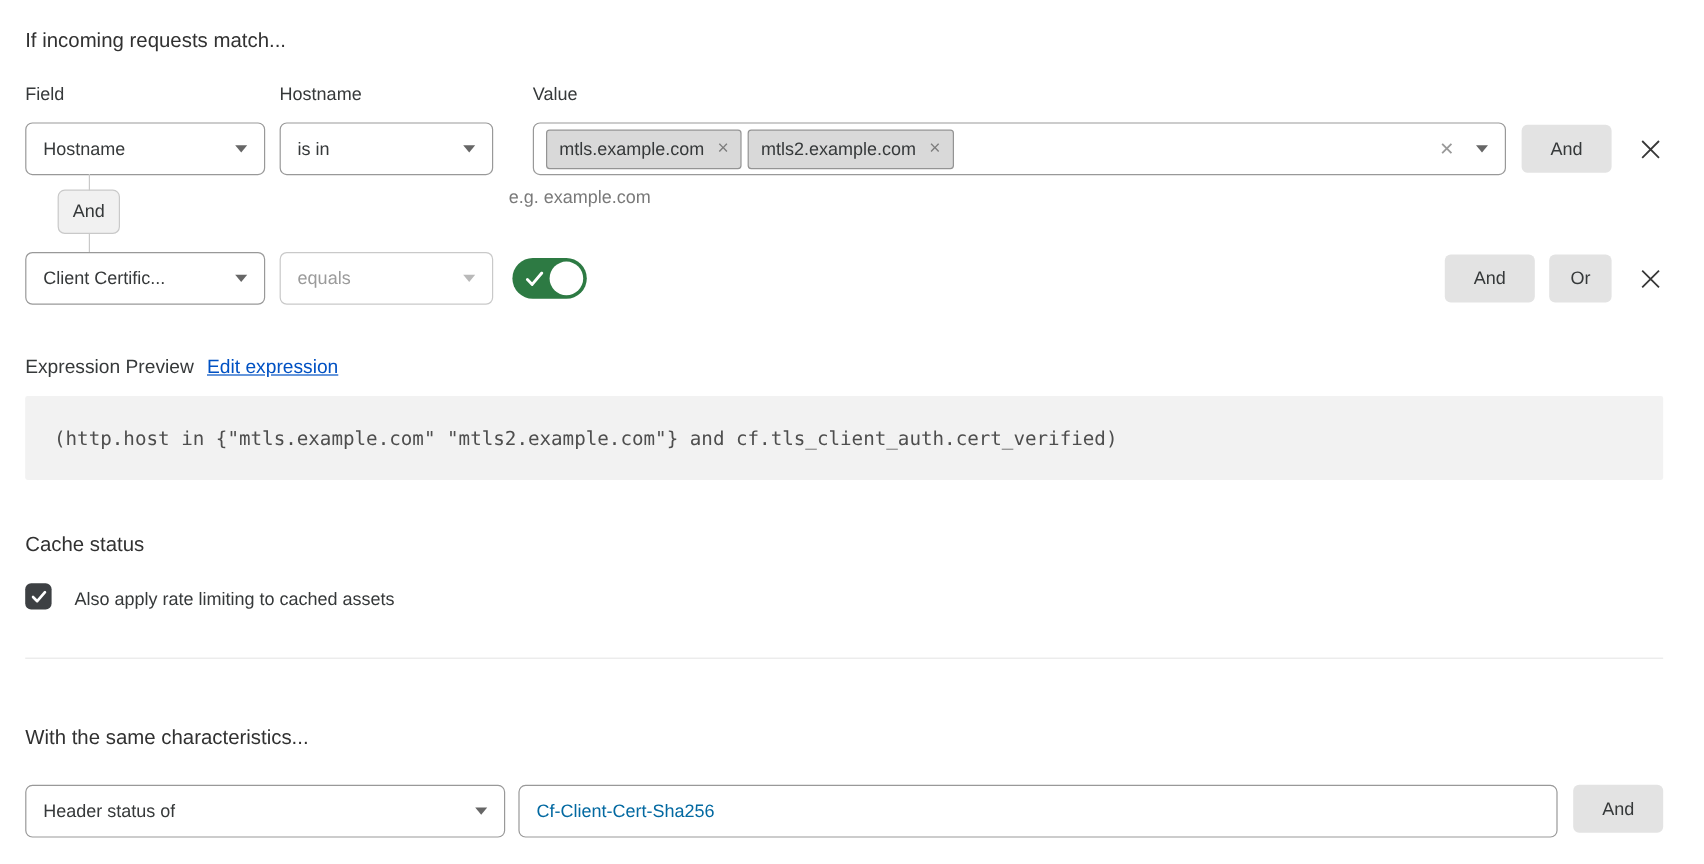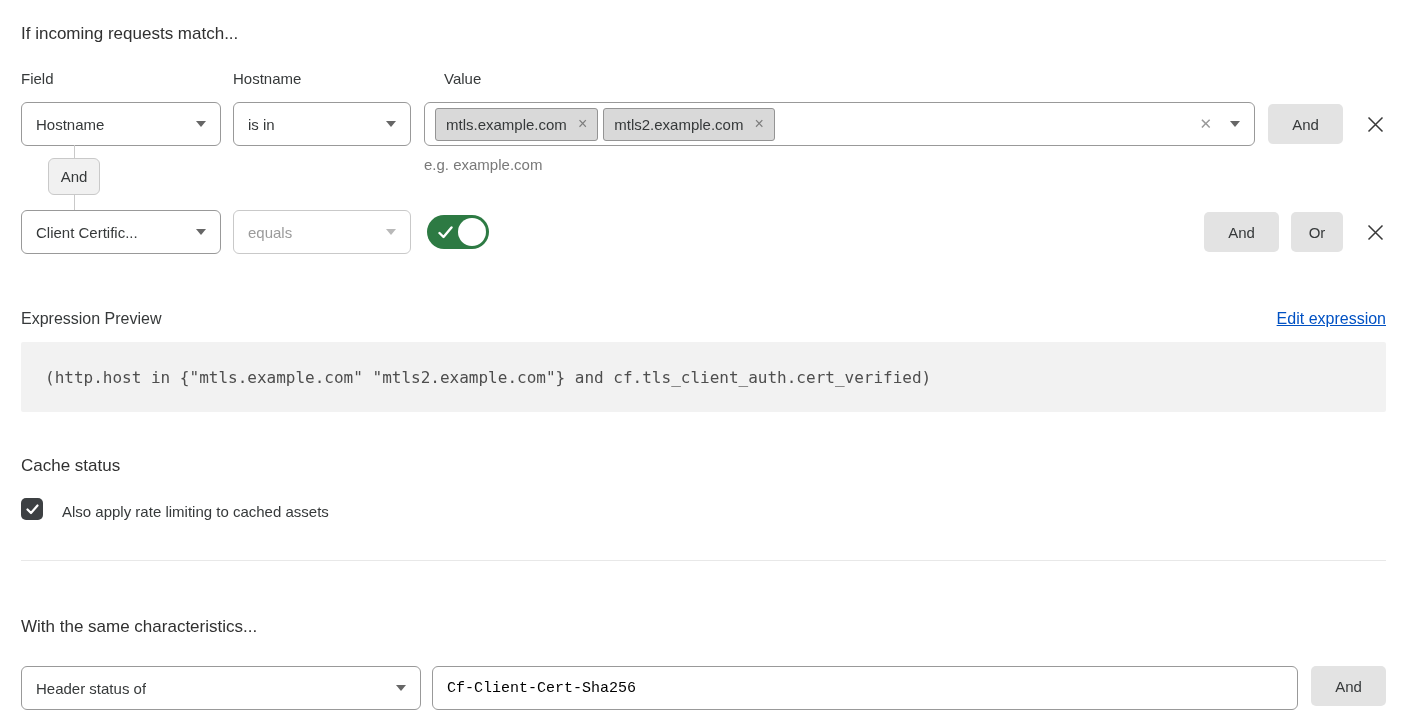--- a/index.html
+++ b/index.html
@@ -36,21 +36,21 @@
   .caret {
     width:0; height:0; flex:0 0 auto; margin-left:10px;
     border-left:5px solid transparent; border-right:5px solid transparent;
     border-top:6px solid #666;
   }
   .select-box.disabled .caret { border-top-color:#b9b9b9; }
 
   .value-col { flex:1; margin-left:13px; min-width:0; }
   .value-multiselect {
     height:44px; border:1px solid #999; border-radius:6px; background:#fff;
-    display:flex; align-items:center; padding:0 14px 0 5px; cursor:text;
+    display:flex; align-items:center; padding:0 14px 0 5px; cursor:text;margin-left:20px;
   }
   .tag {
     display:flex; align-items:center; height:33px; margin-left:5px;
     background:#d9d9d9; border:1px solid #949494; border-radius:3px;
     padding:0 10px; font-size:15px; color:#36393a; white-space:nowrap;
   }
   .tag .tag-x { margin-left:11px; color:#7d7d7d; font-size:16px; line-height:1; cursor:pointer; }
   .value-right { margin-left:auto; display:flex; align-items:center; }
   .clear-x { color:#999; font-size:15px; cursor:pointer; padding:2px; }
   .value-right .caret { margin-left:16px; }
@@ -83,21 +83,21 @@
     width:62px; height:34px; border-radius:17px; background:#2d7a43;
     margin-left:16px; margin-top:5px; position:relative; cursor:pointer;
     display:flex; align-items:center; flex:0 0 auto;
   }
   .toggle .check { margin-left:11px; }
   .toggle .knob {
     position:absolute; right:3px; top:3px; width:28px; height:28px;
     border-radius:50%; background:#fff;
   }
 
-  .expr-header { display:flex; justify-content:space-between; align-items:baseline; margin-top:56px; }
+  .expr-header { display:flex; justify-content:flex-start; align-items:baseline; margin-top:44px;gap:11px; }
   .expr-label { font-size:16px; color:#36393a; }
   .expr-link { font-size:16px; color:#0051c3; text-decoration:underline; cursor:pointer; }
   .code-block {
     margin-top:14px; height:70px; background:#f2f2f2; border-radius:2px;
     display:flex; align-items:center; padding:0 24px;
     font-family:"DejaVu Sans Mono", "Liberation Mono", monospace;
     font-size:16px; color:#4e4e4e; white-space:nowrap; overflow:hidden;
   }
 
   .cache-title { margin-top:44px; margin-bottom:0; }
@@ -108,21 +108,21 @@
   }
   .checkbox-label { margin-left:19px; font-size:15px; color:#36393a; }
 
   .divider { border:none; border-top:1px solid #e8e8e8; margin:40px 0 0 0; }
 
   .char-title { margin-top:56px; margin-bottom:16px; }
   .char-row { display:flex; align-items:flex-start; margin-top:29px; }
   .char-select { width:400px; }
   .text-input {
     flex:1; margin-left:11px; height:44px; border:1px solid #999; border-radius:6px;
-    padding:0 14px; font-size:15px; font-family:Liberation Mono, monospace; color:#000000; min-width:0;
+    padding:0 14px; font-size:15px; font-family:Liberation Sans, sans-serif; color:#0369a1; min-width:0;
   }
   .char-and { width:75px; margin-left:13px; }
 </style>
 </head>
 <body>
 
 <div class="page">
 
   <h2 class="section-title">If incoming requests match...</h2>
 

